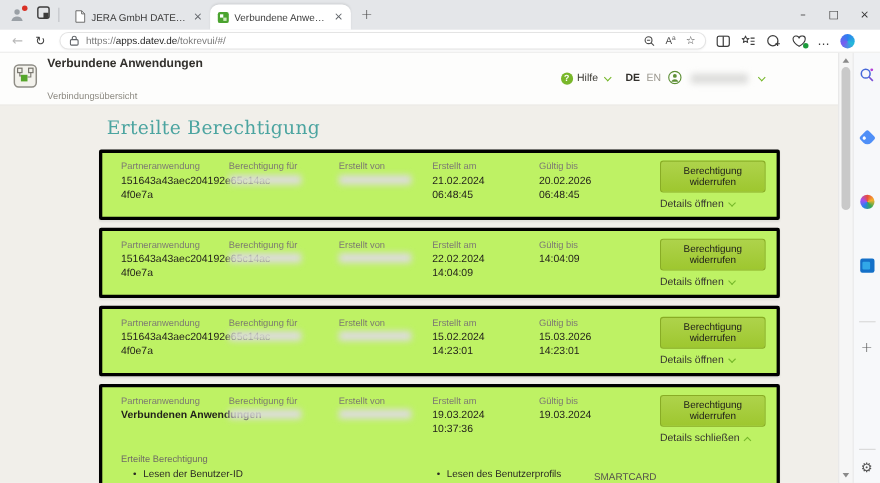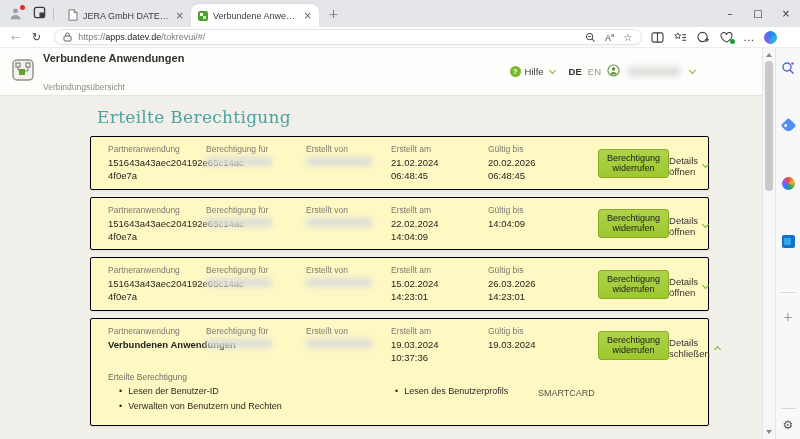--- a/index.html
+++ b/index.html
@@ -71,30 +71,30 @@
   .hdr-right .gap { width:14px; } .hdr-right .sgap { width:6px; }
   .lang-de { font-weight:bold; color:#33312d; } .lang-en { color:#9b988f; }
   .blur-blob { background:#dcdcda; border-radius:2px; filter:blur(3px); }
   .hdr-blob { width:52px; height:9px; margin:0 10px 0 8px; }
 
   
   .main { padding-top:11px; }
   .main h1 { margin:0 0 9px 97px; font-family:"DejaVu Serif", serif; font-weight:400;
              font-size:17px; color:#4ba4a0; letter-spacing:.3px; }
   .cards { margin-left:90px; width:619px; }
-  .card { background:#fef9c3; border:1px solid #000000; border-radius:2px;
+  .card { background:#bef264; border:3px solid #000000; border-radius:2px;
           box-shadow:0 1px 2px rgba(0,0,0,.07); margin-bottom:7px; }
   .cardrow { display:grid; grid-template-columns:98px 100px 85px 97px 110px 1fr;
              padding:7px 0 6px 17px; min-height:44px; }
   .label { font-size:8.5px; color:#7c7972; margin-bottom:2px; }
   .val { font-size:9.5px; color:#201e1a; line-height:1.4; }
   .partner-val { width:136px; word-break:break-all; }
   .bold { font-weight:bold; }
   .cell-blob { width:66px; height:9px; margin-top:3px; }
-  .actions { display:flex; align-items:center; padding-right:10px; }
+  .actions { display:flex; flex-direction:column; align-items:flex-start; padding-right:10px; }
   .revoke { background:linear-gradient(#aed34b,#9ec72f); border:1px solid #89ac25; border-radius:3px;
             font-family:inherit; font-size:9px; color:#21201b; padding:3px 8px 4px; cursor:pointer; }
   .details-link { margin-top:5px; font-size:9.5px; color:#35332e; display:flex; align-items:center; gap:5px; cursor:pointer; }
 
   
   .details-sec { position:relative; padding:2px 0 9px 17px; }
   .details-label { font-size:8.5px; color:#6f6c65; margin-bottom:4px; }
   .permcols { display:flex; }
   .permlist { list-style:none; margin:0; padding:0; font-size:9px; color:#2b2924; }
   .permlist li { display:flex; margin-bottom:3px; line-height:1.3; }
@@ -359,21 +359,21 @@
                 <div class="label">Erstellt von</div>
                  <div class="blur-blob cell-blob"></div>
               </div>
             <div>
                 <div class="label">Erstellt am</div>
                  <div class="val">15.02.2024</div>
                  <div class="val">14:23:01</div>
               </div>
             <div>
                 <div class="label">Gültig bis</div>
-                 <div class="val">26.03.2026</div>
+                 <div class="val">15.03.2026</div>
                  <div class="val">14:23:01</div>
               </div>
             <div class="actions">
               <button class="revoke">Berechtigung widerrufen</button>
               <div class="details-link">
                 <span>Details öffnen</span>
                 <span class="chevron down"></span>
               </div>
             </div>
           </div>

